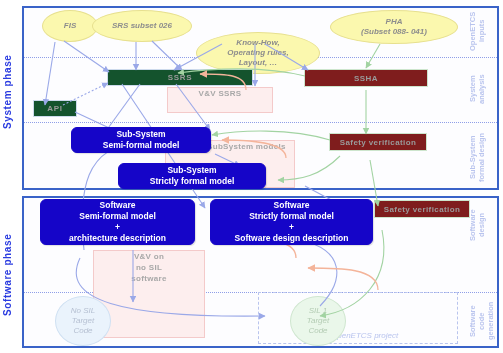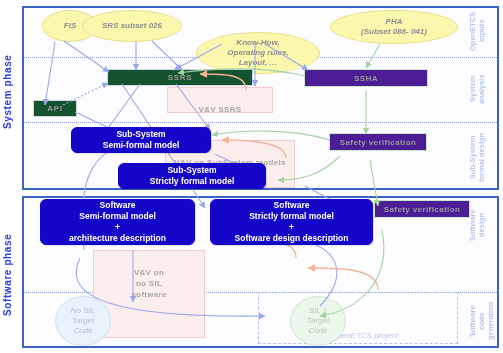--- a/index.html
+++ b/index.html
@@ -75,37 +75,37 @@
   .boxgrey{
     background:#14532d;
     border:1px solid #cddaec;
     color:#9a9a9a;
     font-weight:bold;
     font-size:8px;
     letter-spacing:0.7px;
   }
 
   .boxgreen{
-    background:#4c1d95;
+    background:#7f1d1d;
     border:1px solid #cde5cd;
     color:#9a9a9a;
     font-weight:bold;
     font-size:8px;
     letter-spacing:0.4px;
   }
 
   .boxvv{
     background:#fdeeee;
     border:1px solid #f4caca;
     color:#a8a8a8;
     font-weight:bold;
     font-size:8px;
     line-height:11px;
     align-items:flex-start;
-    padding-top:16px;
+    padding-top:0;
     white-space:pre-line;
     letter-spacing:0.3px;
   }
 
   .boxblue{
     background:#1505c8;
     border:1px solid #1505c8;
     border-radius:6px;
     color:#ffffff;
     font-weight:bold;
@@ -253,21 +253,21 @@
 
     <g fill="none" stroke="#f4b49a" stroke-width="1.3" marker-end="url(#ao)">
       <path d="M246,90 C246,74 225,74 200,74"></path>
       <path d="M286,158 C286,142 250,140 222,140"></path>
       <path d="M296,258 C296,240 270,240 240,240"></path>
       <path d="M378,290 C378,268 340,268 308,268"></path>
     </g>
   </svg>
 
   <div class="node ellipse" style="left:42px;top:10px;width:56px;height:32px;">FIS</div>
-  <div class="node ellipse" style="left:82px;top:10px;width:100px;height:32px;">SRS subset 026</div>
+  <div class="node ellipse" style="left:92px;top:10px;width:100px;height:32px;">SRS subset 026</div>
   <div class="node ellipse" style="left:196px;top:4px;width:124px;height:42px;margin-top:28px;">Know-How,
 Operating rules,
 Layout, …</div>
   <div class="node ellipse" style="left:330px;top:10px;width:128px;height:34px;">PHA
 (Subset 088- 041)</div>
 
   <div class="node boxgrey" style="left:107px;top:69px;width:146px;height:17px;">SSRS</div>
   <div class="node boxgrey" style="left:33px;top:100px;width:44px;height:17px;">API</div>
   <div class="node boxvv" style="left:167px;top:87px;width:106px;height:26px;">V&amp;V  SSRS</div>
   <div class="node boxgreen" style="left:304px;top:69px;width:124px;height:18px;">SSHA</div>

